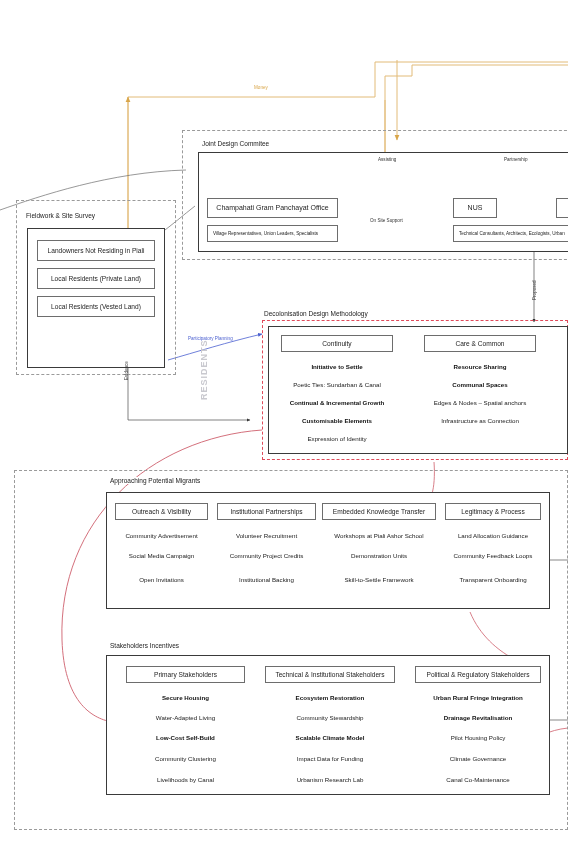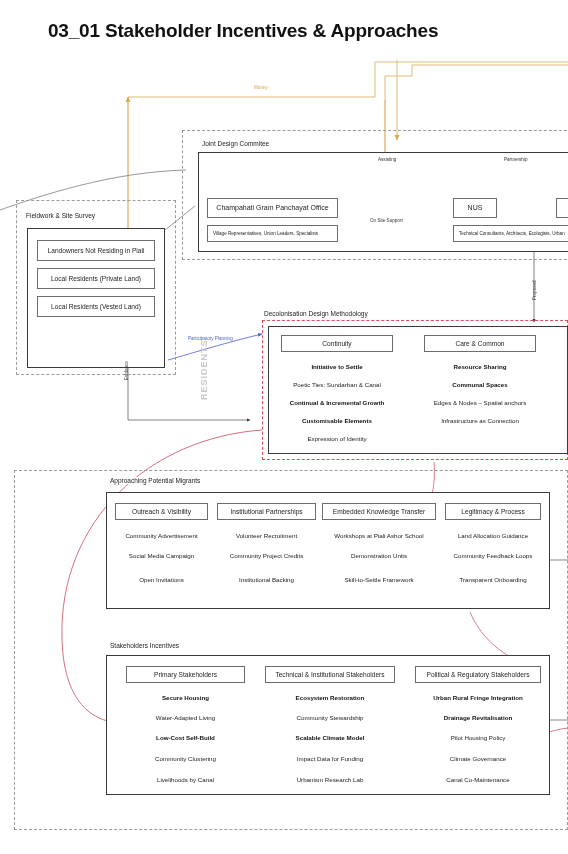--- a/index.html
+++ b/index.html
@@ -57,21 +57,20 @@
   .vert-ghost{
     position:absolute;font-size:9px;letter-spacing:1px;color:#c9c9cf;font-weight:bold;
     transform:rotate(-90deg);transform-origin:left top;white-space:nowrap;
   }
 </style>
 </head>
 <body>
 
 <div id="stage">
 
-  <div class="ttl">03_01 Stakeholder Incentives &amp; Approaches</div>
 
   <svg id="wires" viewBox="0 0 568 854">
     <defs>
       <marker id="ar-dark" markerWidth="6" markerHeight="6" refX="5" refY="3" orient="auto">
         <path d="M0,0.6 L5.4,3 L0,5.4 z" fill="#333"></path>
       </marker>
       <marker id="ar-org" markerWidth="6" markerHeight="6" refX="5" refY="3" orient="auto">
         <path d="M0,0.6 L5.4,3 L0,5.4 z" fill="#d9a64a"></path>
       </marker>
       <marker id="ar-red" markerWidth="6" markerHeight="6" refX="5" refY="3" orient="auto">

